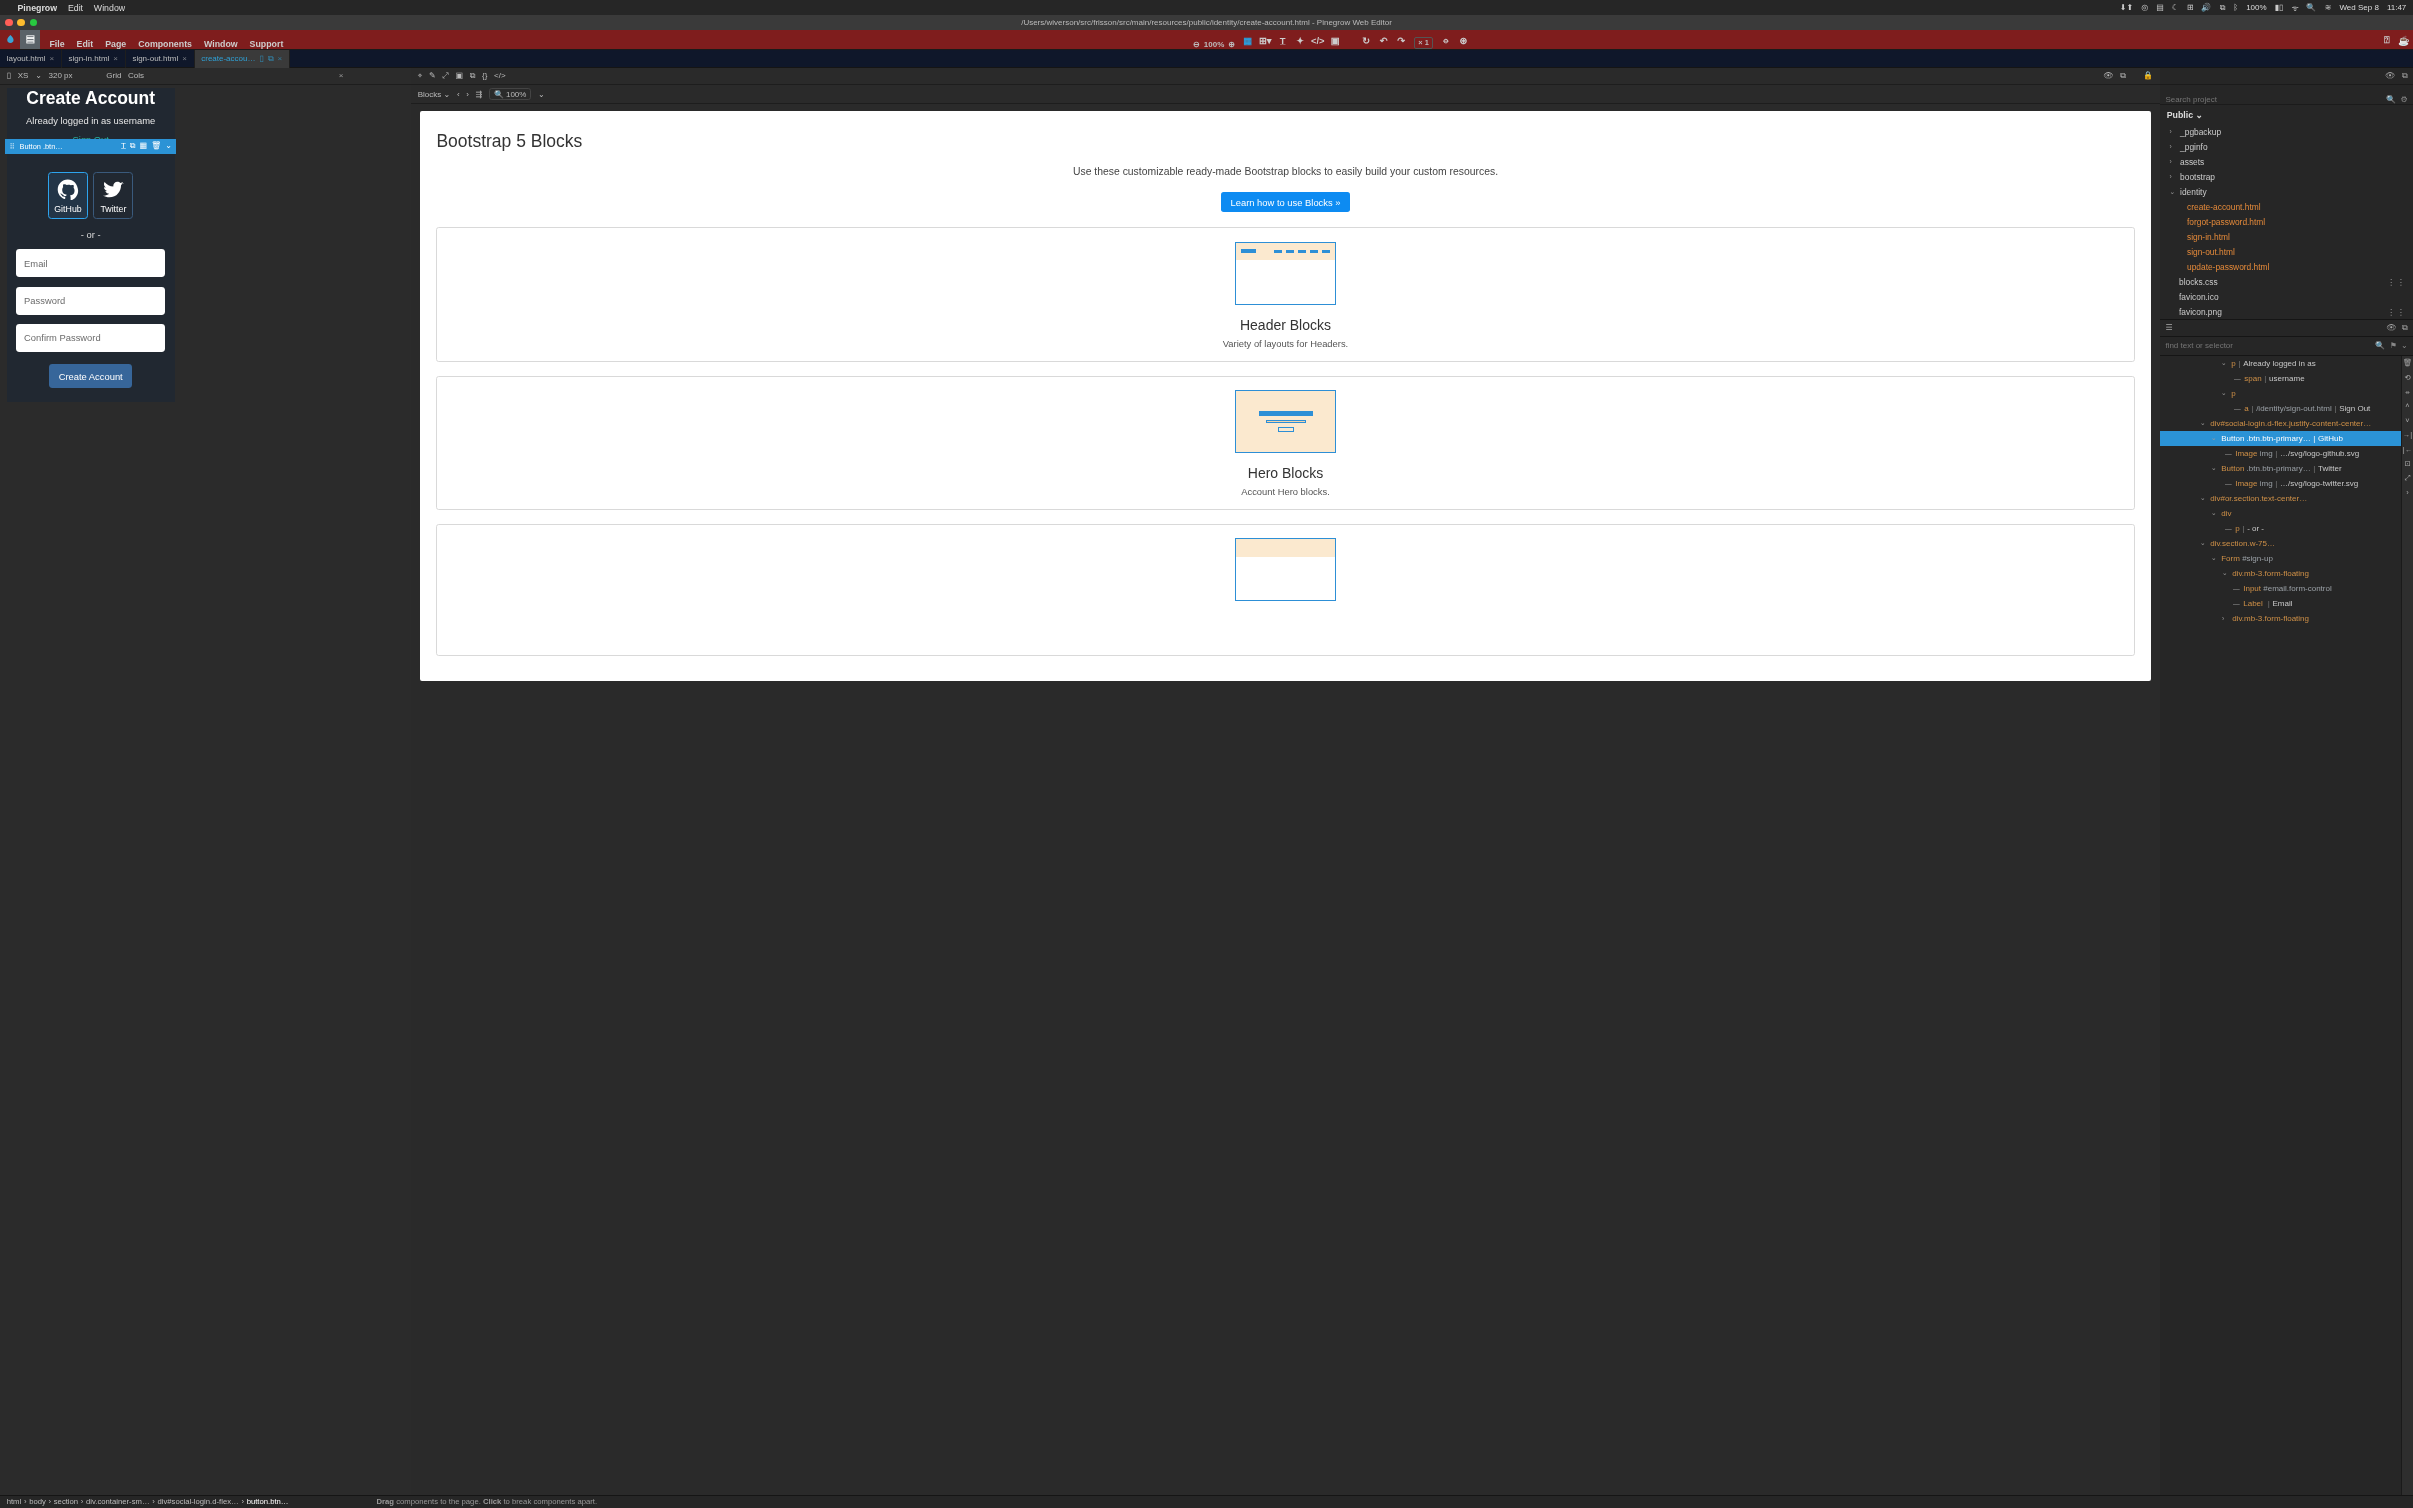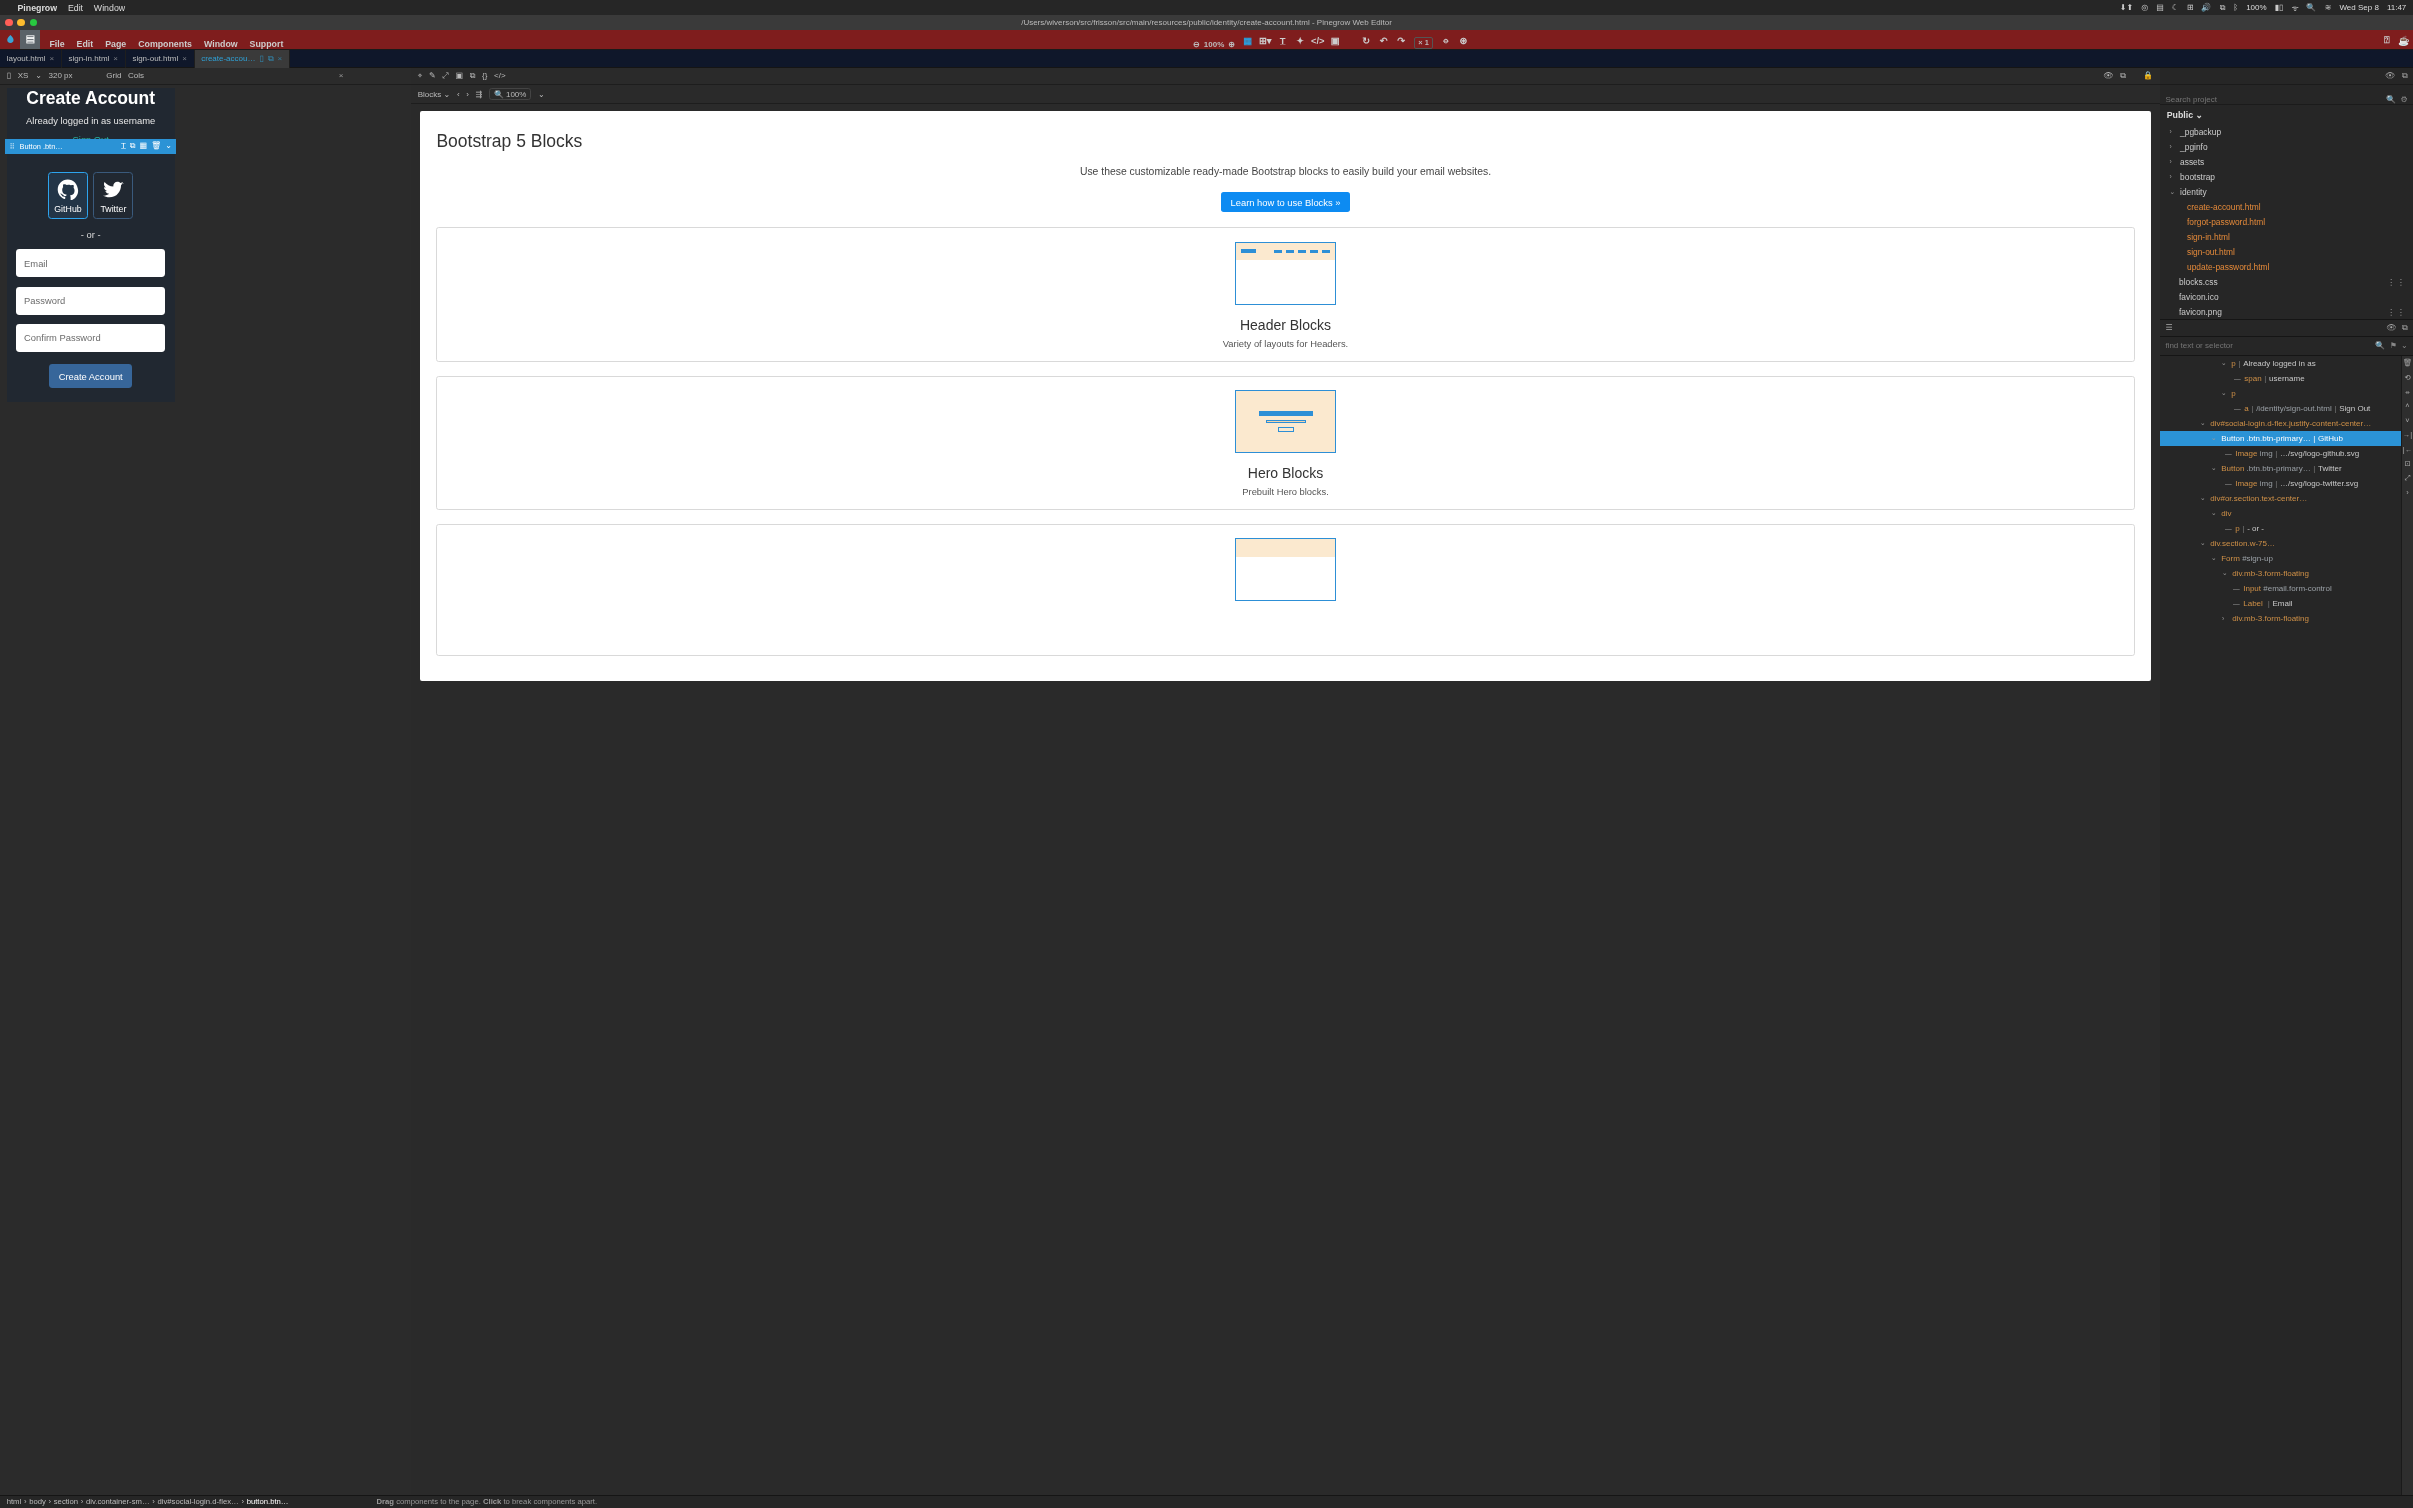--- a/index.html
+++ b/index.html
@@ -326,21 +326,21 @@
       <span><span>Blocks</span> ⌄</span>
       <span>‹</span>
       <span>›</span>
       <span>⇶</span>
       <span class="z">🔍 <span>100%</span></span>
       <span>⌄</span>
     </div>
     <div class="blocks-preview">
       <div class="bp-page">
         <div class="bp-title">Bootstrap 5 Blocks</div>
-        <div class="bp-desc">Use these customizable ready-made Bootstrap blocks to easily build your email websites.</div>
+        <div class="bp-desc">Use these customizable ready-made Bootstrap blocks to easily build your custom resources.</div>
         <a class="bp-cta">Learn how to use Blocks »</a>
 
         <div class="bp-card">
           <div class="thumb">
             <div class="bar">
                 <div class="logo"></div>
                 <div style="flex:1"></div>
                 <div class="mn"></div>
                 <div class="mn"></div>
                 <div class="mn"></div>
@@ -355,21 +355,21 @@
 
         <div class="bp-card">
           <div class="thumb hero">
             <div class="bar">
                 <div class="line1"></div>
                 <div class="line2"></div>
                 <div class="btn"></div>
               </div>
           </div>
           <h3>Hero Blocks</h3>
-          <p>Prebuilt Hero blocks.</p>
+          <p>Account Hero blocks.</p>
         </div>
 
         <div class="bp-card" style="padding-bottom:54px">
           <div class="thumb" style="background:#fff">
             <div class="bar" style="background:#fbe9cf"></div>
           </div>
         </div>
       </div>
     </div>
   </div>

